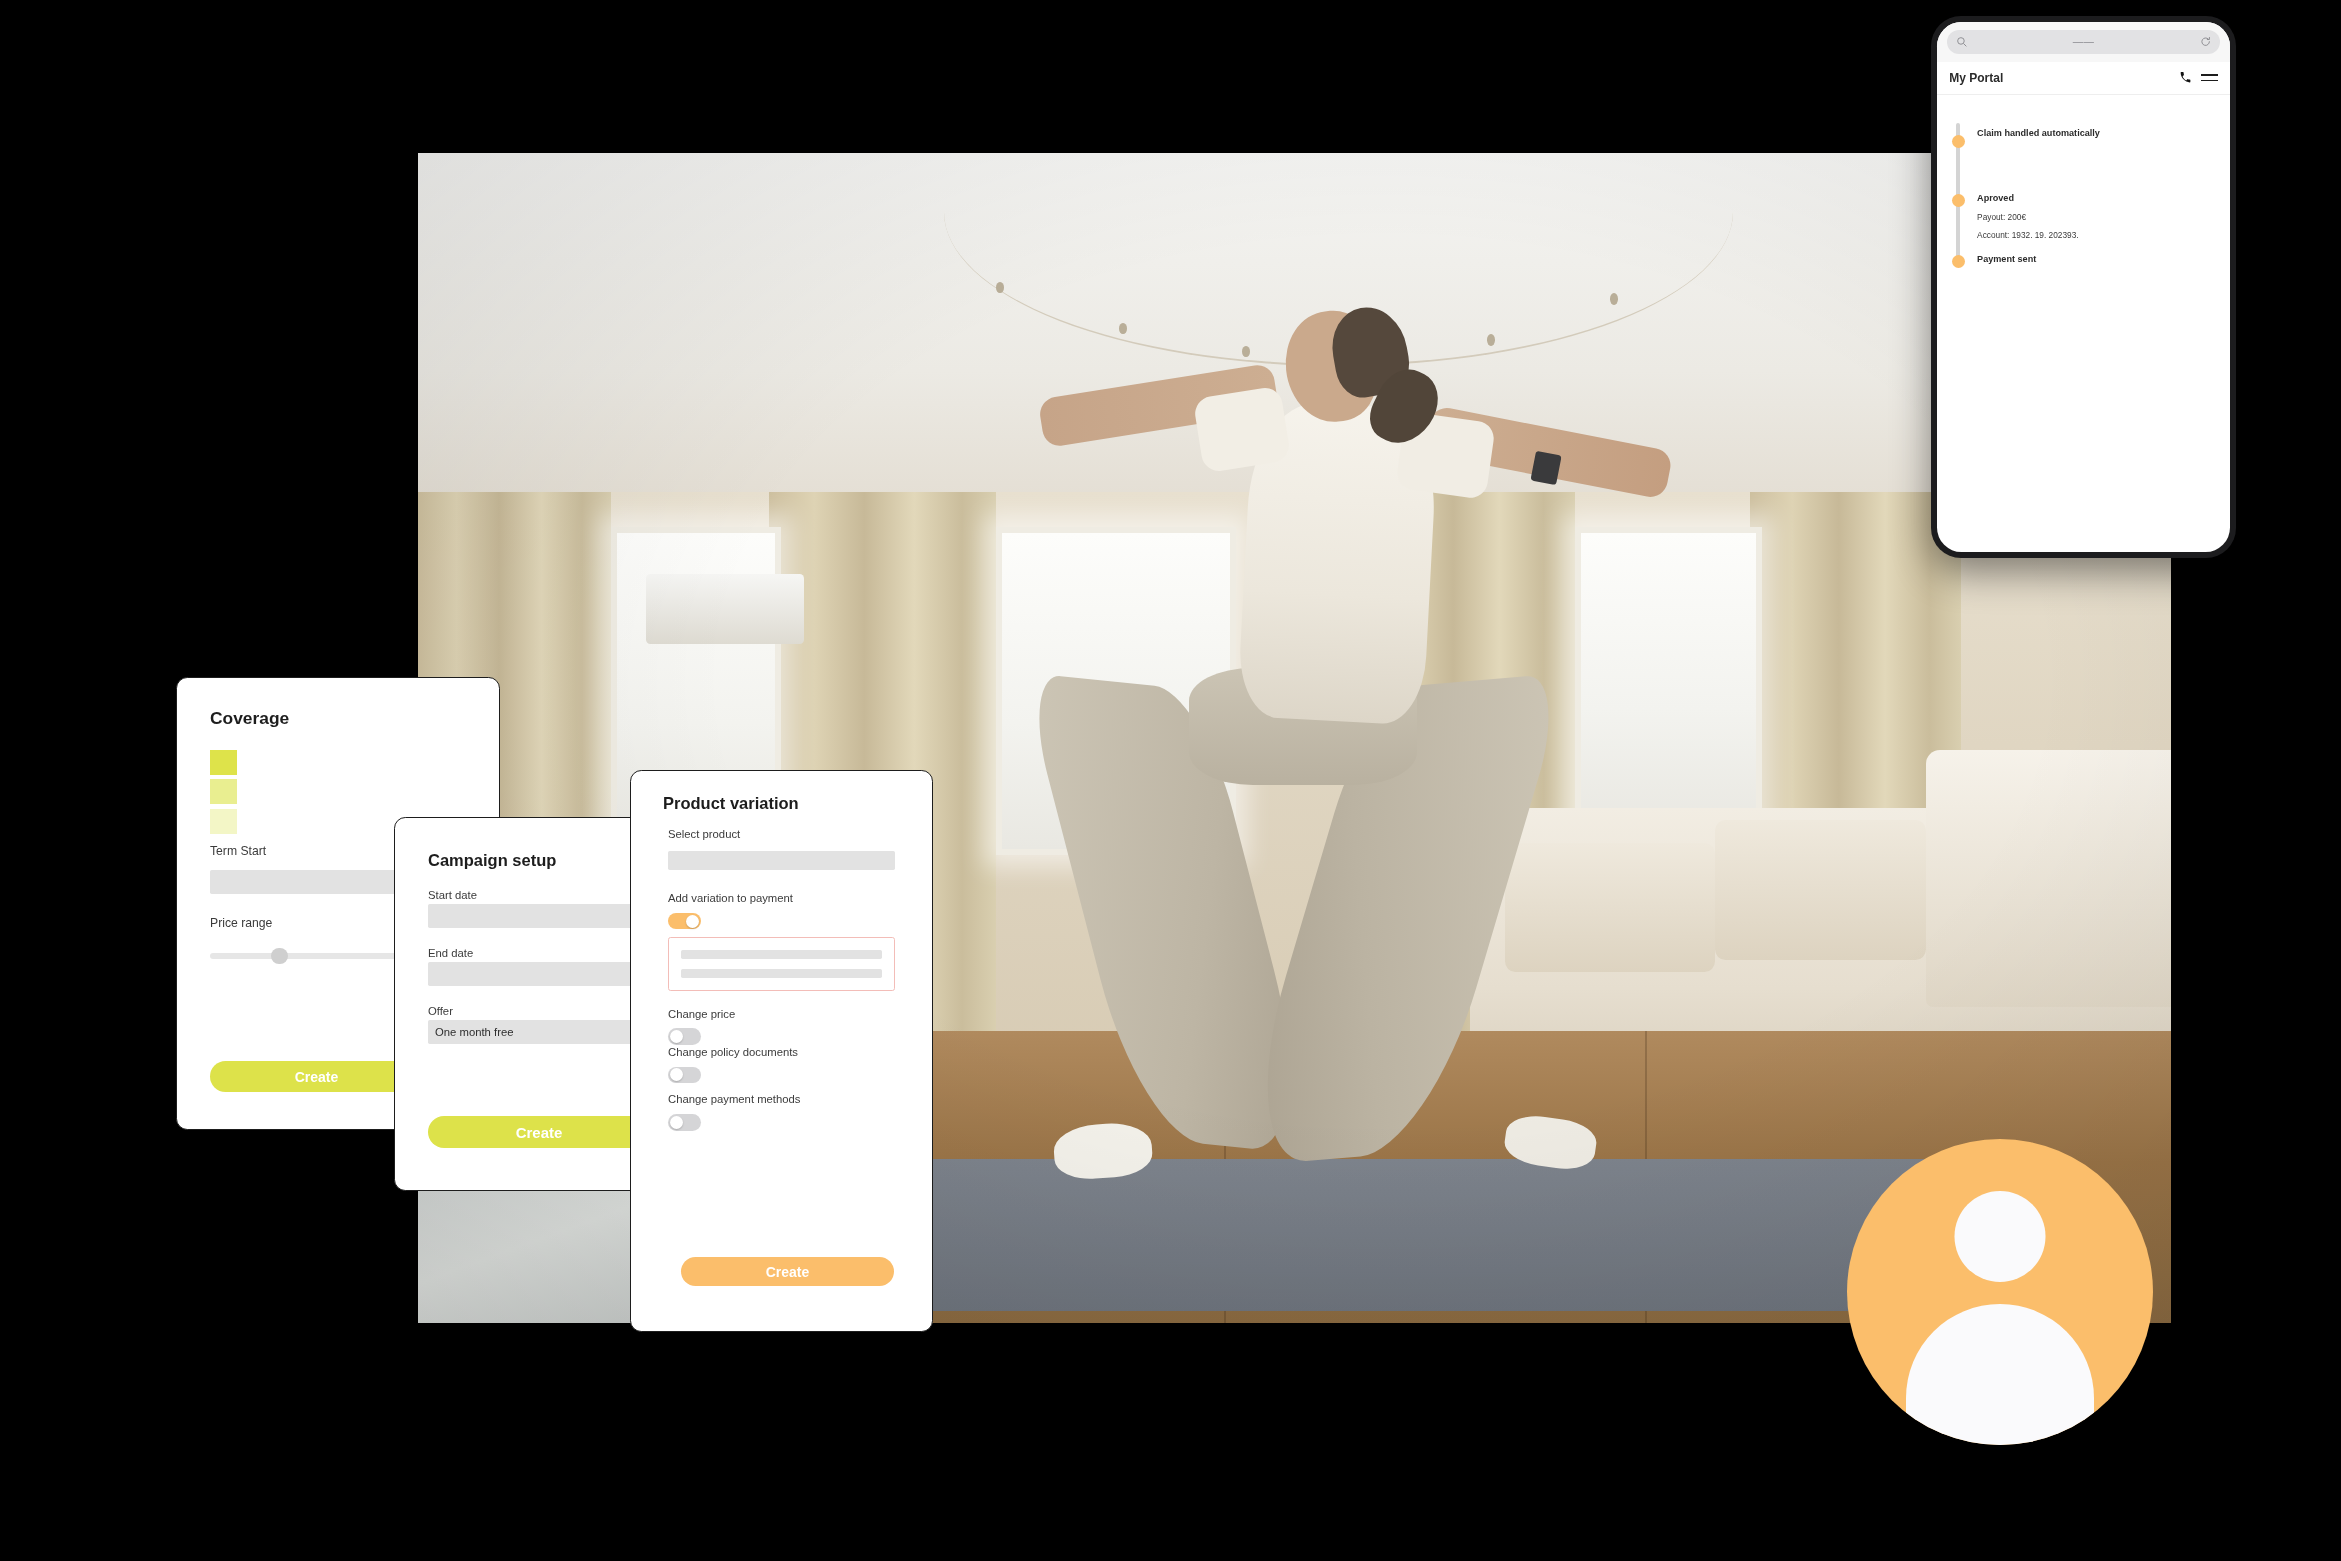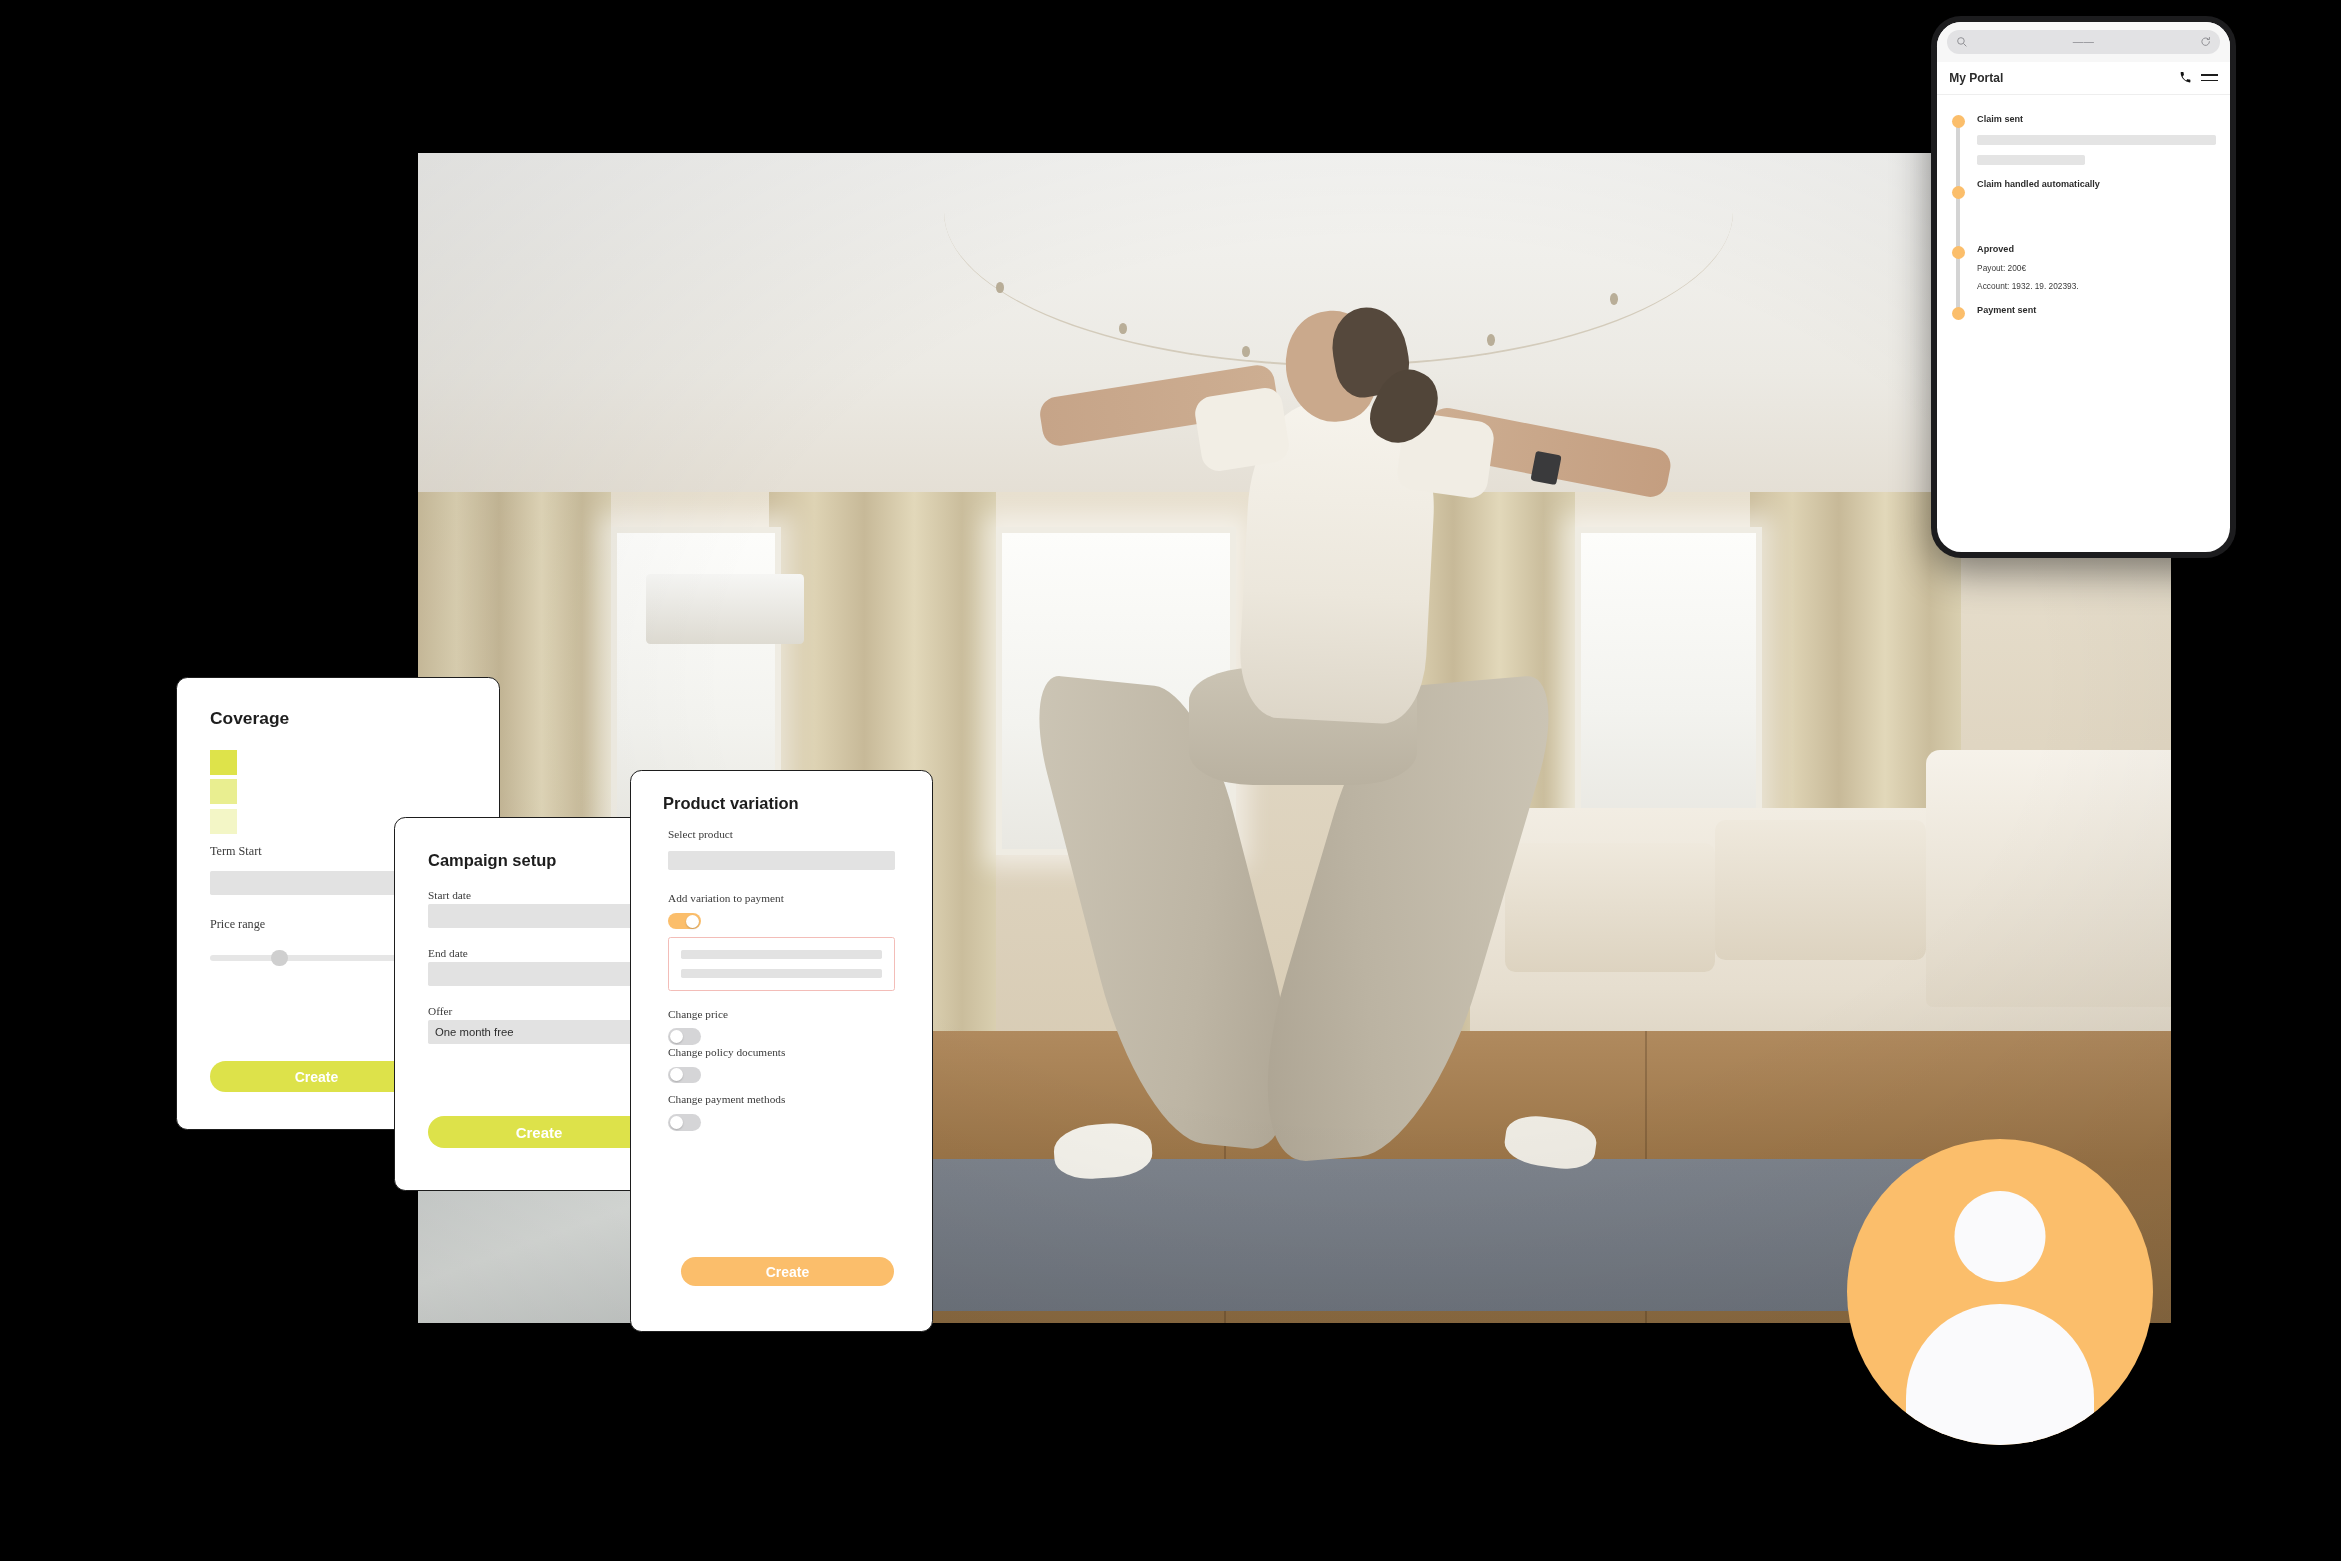--- a/index.html
+++ b/index.html
@@ -275,21 +275,21 @@
   .card {
     position: absolute;
     background: #ffffff;
     border: 1.7px solid #1d1d1d;
     border-radius: 11.3px;
     box-sizing: border-box;
   }
   .card-title {
     font-weight: bold; color: #1d1d1d;
   }
-  .field-label { color: #3b3b3b; font-family: Liberation Serif, serif; }
+  .field-label { color: #3b3b3b; }
   .field-box { background: #e2e2e2; border-radius: 1.7px; }
   .btn-create {
     border: none; border-radius: 19px; color: #ffffff;
     font-weight: bold; cursor: pointer; display: block;
   }
 
   
   #card-coverage { left: 176px; top: 677px; width: 324px; height: 453px; z-index: 10; }
   #card-coverage .card-title { font-size: 17.4px; margin: 30px 0 0 33px; }
   .swatches { margin: 21px 0 0 33px; }
@@ -480,26 +480,20 @@
         <span class="burger">
           <span></span>
             <span></span>
         </span>
       </span>
     </div>
 
     <div class="timeline">
       <div class="tl-rail"></div>
 
-      <div class="tl-step" style="margin-bottom:3.5px">
-        <span class="tl-dot" style="top:1.7px"></span>
-        <div class="tl-label">Claim sent</div>
-        <div class="tl-bar" style="width:100%"></div>
-        <div class="tl-bar" style="width:45%"></div>
-      </div>
 
       <div class="tl-step" style="margin-top:14px;margin-bottom:35px">
         <span class="tl-dot" style="top:7px"></span>
         <div class="tl-label">Claim handled automatically</div>
       </div>
 
       <div class="tl-step" style="margin-bottom:14px">
         <span class="tl-dot" style="top:1.7px"></span>
         <div class="tl-label">Aproved</div>
         <div class="tl-sub">Payout: 200€</div>

